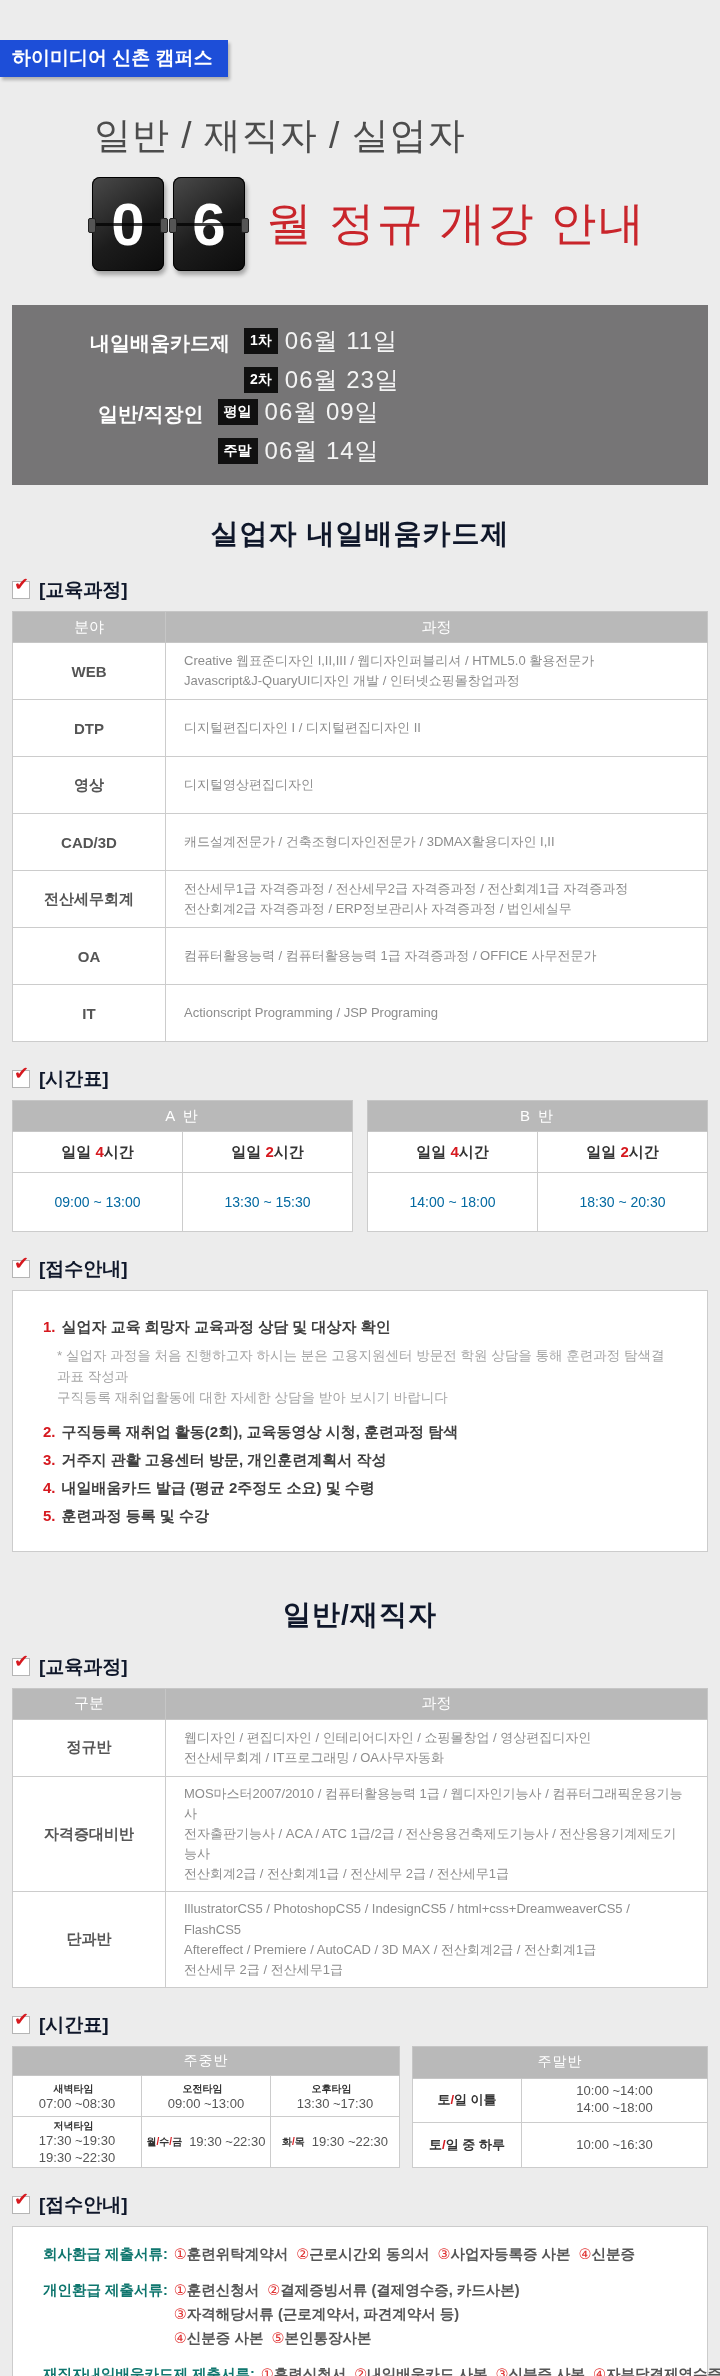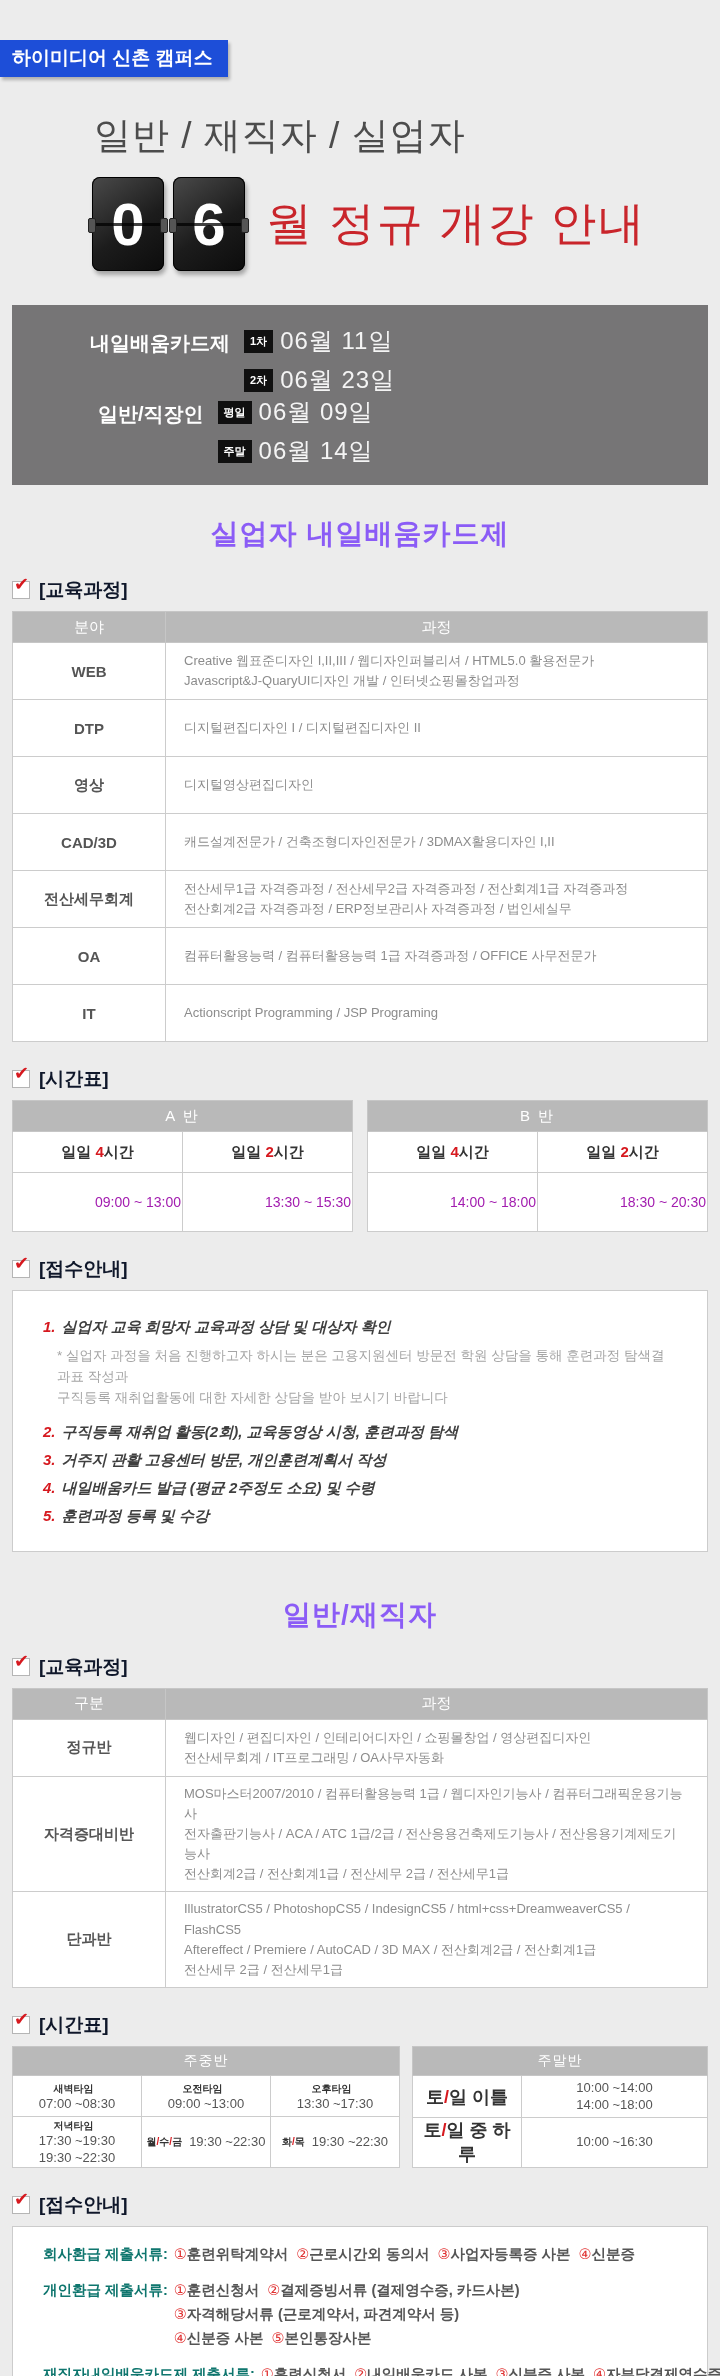--- a/index.html
+++ b/index.html
@@ -23,63 +23,63 @@
   .hinge.l{left:-4px;} .hinge.r{right:-4px;}
   .clock-title{color:#c9252b;font-size:46px;margin-left:12px;letter-spacing:2px;white-space:nowrap;}
 
   
   .date-bar{margin:34px 12px 0;background:#767576;display:flex;padding:20px 0 18px;flex-direction:column;}
   .date-group{display:flex;align-items:flex-start;}
   .g1{margin-left:78px;} .g2{margin-left:86px;}
   .date-label{color:#fff;font-weight:bold;font-size:20px;margin:5px 14px 0 0;white-space:nowrap;}
   .date-entries{display:flex;flex-direction:column;gap:7px;}
   .date-entry{display:flex;align-items:center;}
-  .date-badge{background:#101010;color:#fff;font-size:11px;font-weight:bold;padding:4px 6px;margin-right:7px;}
+  .date-badge{background:#101010;color:#fff;font-size:14px;font-weight:bold;padding:4px 6px;margin-right:7px;}
   .date-val{color:#f4f4f4;font-size:24px;letter-spacing:1px;white-space:nowrap;}
 
   
-  .section-title{margin-top:30px;text-align:center;font-size:28px;font-weight:bold;color:#8b5cf6;letter-spacing:1px;}
+  .section-title{margin-top:30px;text-align:center;font-size:28px;font-weight:bold;color:#0f172a;letter-spacing:1px;}
   .check-line{display:flex;align-items:center;margin:24px 12px 8px;}
   .chk-box{width:16px;height:16px;background:#fff;border:1px solid #b5b5b5;position:relative;margin-right:9px;flex:none;}
   .chk-mark{position:absolute;left:1px;top:-7px;color:#d6191f;font-size:18px;font-weight:bold;line-height:1;}
   .h-red{color:#0f172a;font-size:19px;font-weight:bold;}
   .tight{margin-top:20px;}
 
   
   .ctab{width:696px;margin:0 12px;border-collapse:collapse;background:#fff;}
   .ctab th{background:#b9b9b9;color:#fff;font-weight:normal;font-size:15px;height:28px;border:1px solid #c6c6c6;}
   .ctab td{border:1px solid #ccc;height:42px;}
   .td-field{width:150px;text-align:center;color:#555;font-weight:bold;font-size:15px;}
   .td-course{padding:7px 18px;color:#8c8c8c;font-size:13px;line-height:1.55;}
 
   
   .ab-wrap{display:flex;gap:14px;margin:4px 12px 0;}
   .ab{flex:1;border-collapse:collapse;background:#fff;}
   .ab th{background:#b9b9b9;color:#fff;font-weight:normal;font-size:15px;height:28px;border:1px solid #c6c6c6;letter-spacing:2px;}
   .ab td{border:1px solid #ccc;text-align:center;}
   .ab .sub{height:38px;font-size:15px;font-weight:bold;color:#333;}
   .num-red{color:#d6191f;}
-  .ab .time{height:56px;color:#a21caf;font-size:14px;text-align:right;}
+  .ab .time{height:56px;color:#0369a1;font-size:14px;}
 
   
   .box{margin:4px 12px 0;background:#fff;border:1px solid #ccc;padding:18px 30px 16px;}
-  .item{margin:9px 0;font-size:15px;font-weight:bold;color:#3f3f3f;font-style:italic;}
+  .item{margin:9px 0;font-size:15px;font-weight:bold;color:#3f3f3f;}
   .item .num-red{margin-right:6px;}
   .note{color:#a5a5a5;font-size:13.5px;font-weight:normal;line-height:1.55;margin:4px 0 14px 14px;}
 
   
   .wk-wrap{display:flex;gap:12px;margin:4px 12px 0;}
   .wk{border-collapse:collapse;background:#fff;width:388px;flex:none;}
   .we{border-collapse:collapse;background:#fff;flex:1;}
   .wk th,.we th{background:#b9b9b9;color:#fff;font-weight:normal;font-size:14px;height:26px;border:1px solid #c6c6c6;letter-spacing:1px;}
   .wk td,.we td{border:1px solid #ccc;height:40px;text-align:center;font-size:13px;color:#555;padding:0 3px;}
   .cell-lab{font-weight:bold;color:#333;font-size:10px;margin-right:7px;white-space:nowrap;}
   .times{display:inline-block;text-align:left;line-height:1.3;vertical-align:middle;white-space:nowrap;}
   .slash-red{color:#d6191f;font-weight:bold;}
-  .we .lab-cell{font-weight:bold;color:#333;font-size:18px;width:102px;}
+  .we .lab-cell{font-weight:bold;color:#333;font-size:13px;width:102px;}
 
   
   .doc-line{display:flex;margin-bottom:12px;font-size:14.5px;align-items:flex-start;}
   .doc-label{font-weight:bold;color:#0f766e;white-space:nowrap;margin-right:6px;}
   .doc-row{margin-bottom:5px;color:#555;font-weight:bold;white-space:nowrap;}
   .pair{margin-right:8px;}
   .cnum{color:#e03131;font-weight:normal;}
   .docs-note{color:#a8a8a8;font-size:13px;font-weight:normal;line-height:1.6;margin-top:16px;}
 </style>
 </head>

